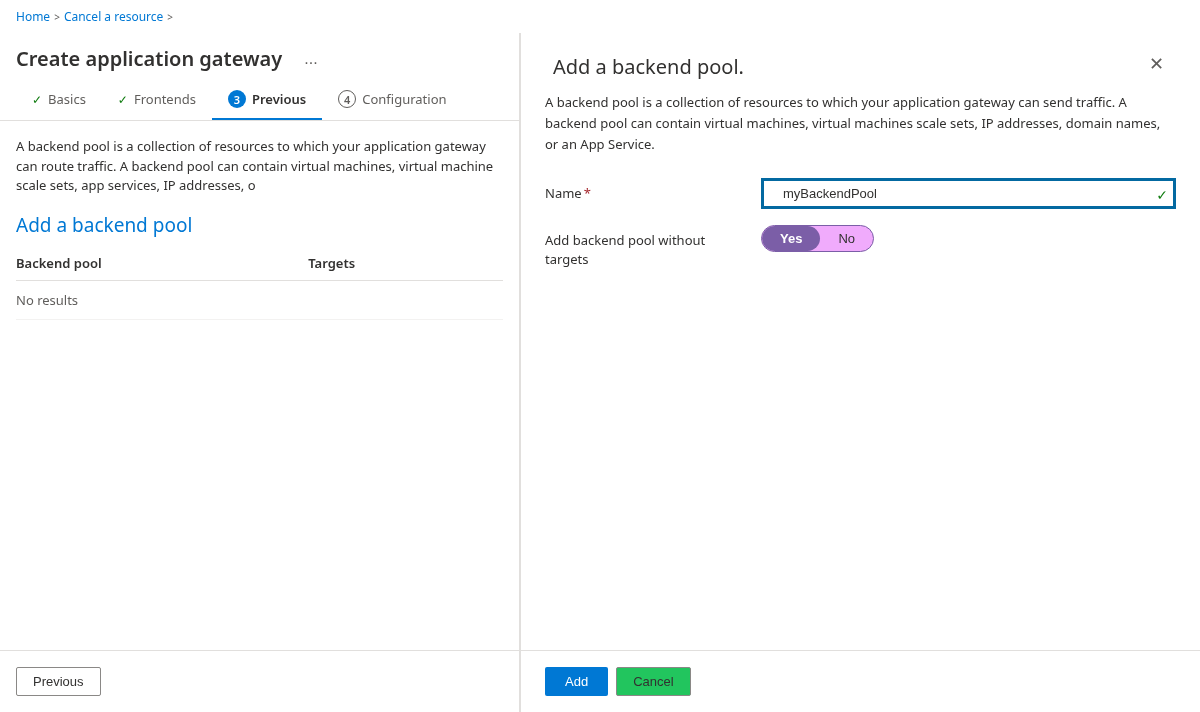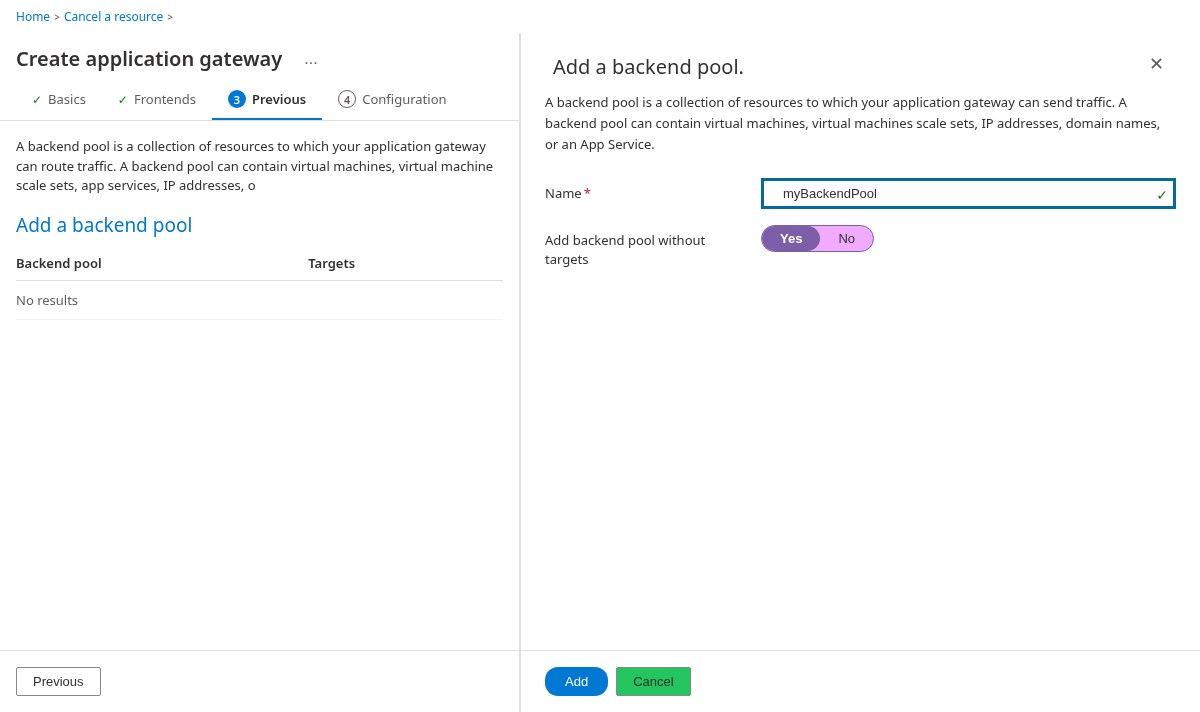--- a/index.html
+++ b/index.html
@@ -343,21 +343,21 @@
       gap: 8px;
     }
 
     .btn-blue {
       padding: 6px 20px;
       background: #0078d4;
       color: #fff;
       border: none;
       font-size: 13px;
       cursor: pointer;
-      border-radius: 13px;
+      border-radius: 2px;
     }
 
     .btn-cancel {
       padding: 6px 16px;
       border: 1px solid #8a8886;
       background: #22c55e;
       color: #323130;
       font-size: 13px;
       cursor: pointer;
       border-radius: 2px;

